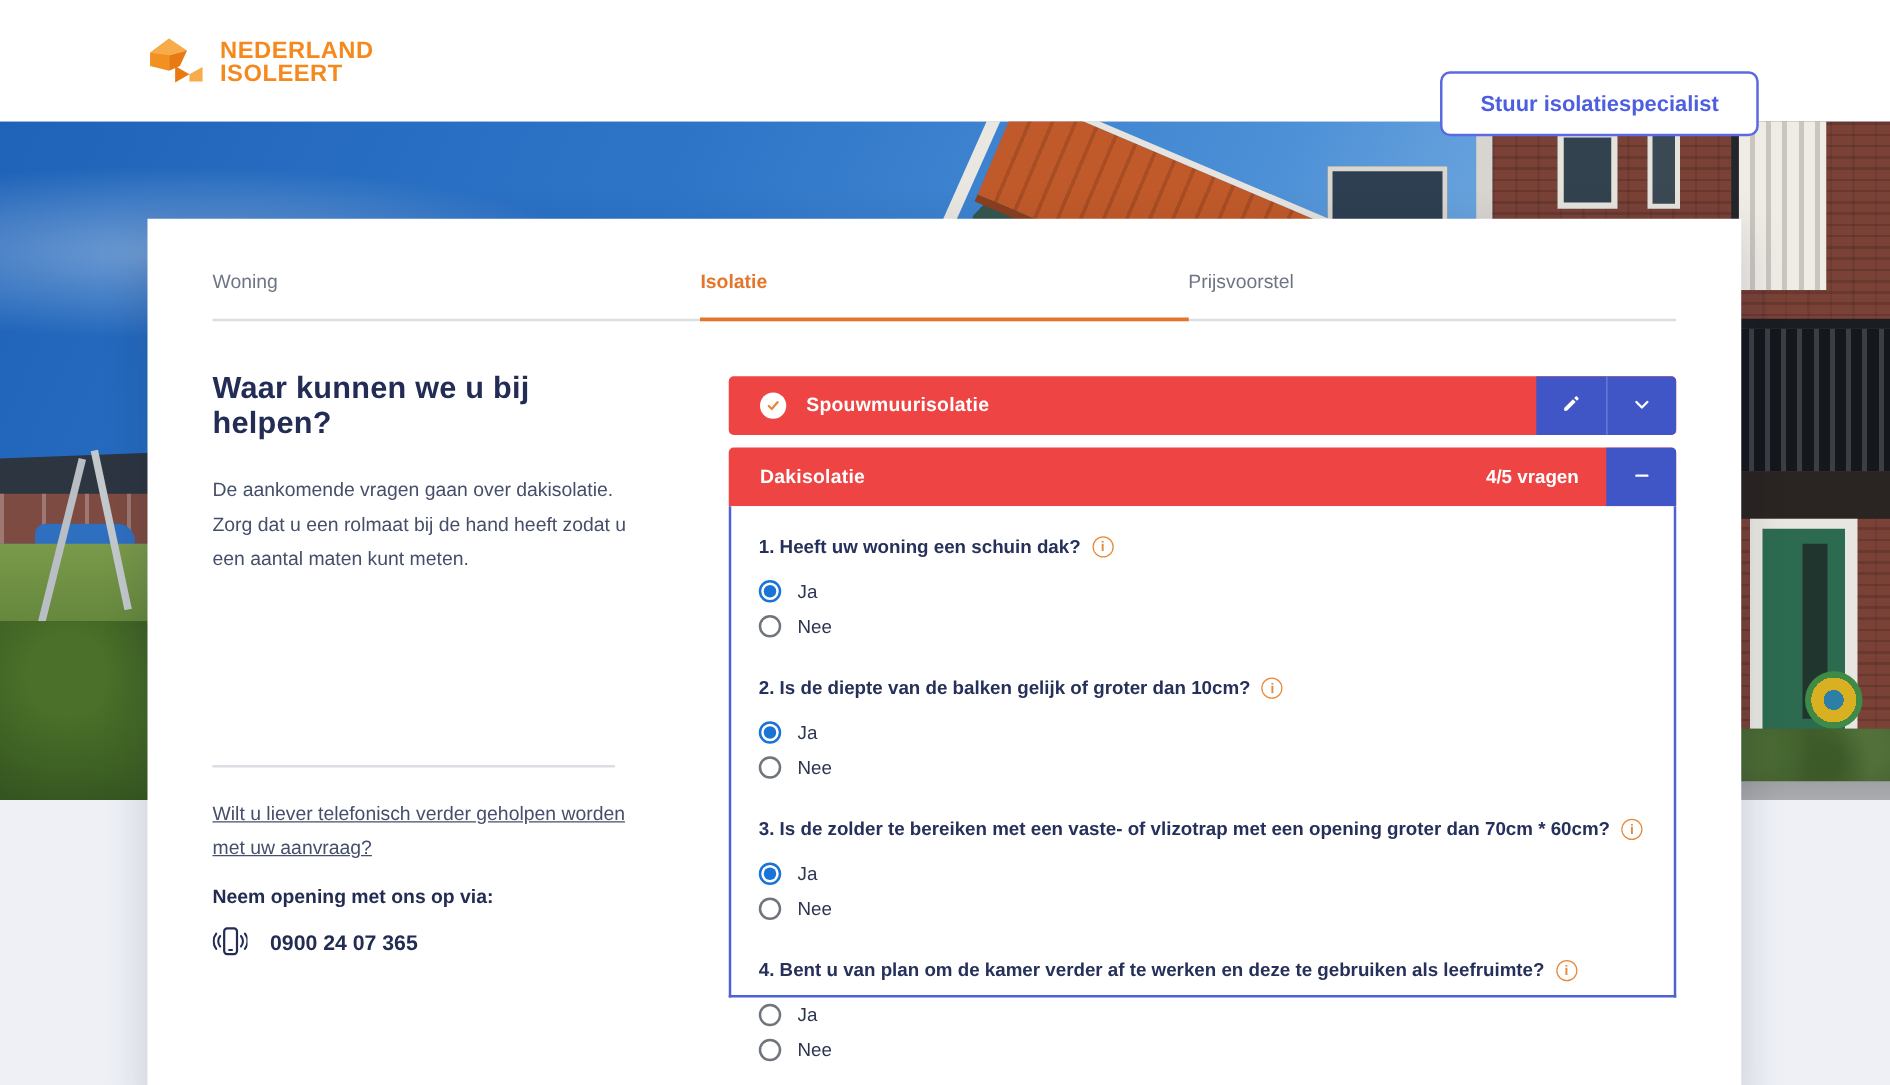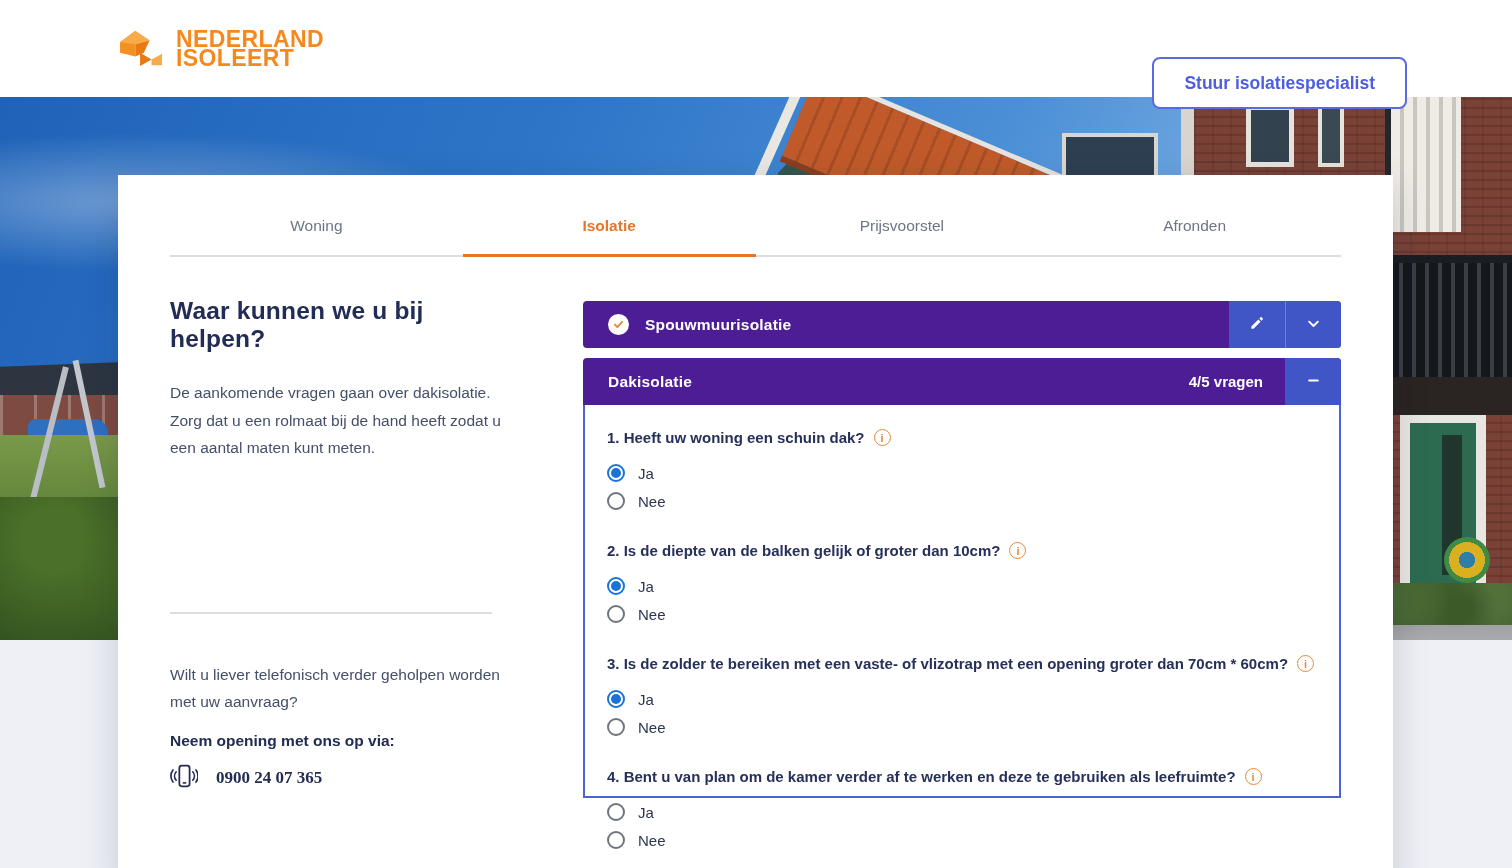--- a/index.html
+++ b/index.html
@@ -4,21 +4,21 @@
 <style>
   * { box-sizing: border-box; }
   html,body { margin:0; padding:0; }
   body {
     width:1512px; height:868px; overflow:hidden; position:relative;
     background:#eef0f6; font-family:"Liberation Sans", sans-serif;
   }
   
   .topbar { position:absolute; top:0; left:0; width:1512px; height:97px; background:#ffffff; z-index:30; }
   .logo { position:absolute; left:118px; top:26px; display:flex; align-items:center; gap:10px; }
-  .logo-text { color:#f6891e; font-weight:bold; font-size:23px; line-height:19px; letter-spacing:.4px; }
+  .logo-text { color:#f6891e; font-weight:bold; font-size:19px; line-height:19px; letter-spacing:.4px; }
   .cta-btn {
     position:absolute; right:105px; top:21px; height:52px; padding:0 30px;
     background:#ffffff; border:2px solid #5b6ae0; border-radius:8px;
     color:#4d5ee0; font-weight:bold; font-size:17.5px; font-family:inherit; cursor:pointer;margin-top:36px;
   }
   
   .photo { position:absolute; top:97px; left:0; width:1512px; height:543px; z-index:1; overflow:hidden; }
   .sky { position:absolute; inset:0;
     background:linear-gradient(115deg,#1f63b8 0%,#2e75c8 32%,#4b8fd6 58%,#86b6e4 80%,#b9d5ee 100%); }
   .cloud1 { position:absolute; left:-60px; top:30px; width:560px; height:150px;
@@ -72,35 +72,35 @@
   .l-foliage { position:absolute; left:0; top:400px; width:360px; height:143px;
     background:radial-gradient(circle at 15% 30%, #4a7029 10%, transparent 40%),
                radial-gradient(circle at 45% 60%, #3c601f 14%, transparent 45%),
                radial-gradient(circle at 75% 40%, #50772e 12%, transparent 42%), #2f4e1e; }
   
   .card { position:absolute; left:118px; top:175px; width:1275px; height:705px; background:#ffffff;
     z-index:10; box-shadow:0 12px 34px rgba(20,30,60,.18); }
   
   .tabs { position:absolute; left:52px; right:52px; top:30px; height:52px; display:flex;
     border-bottom:2px solid #dadde4; }
-  .tab { flex:1; text-align:center; font-size:15.5px; color:#6d7585; padding-top:12px; position:relative; cursor:pointer; }
+  .tab { flex:1; text-align:left; font-size:15.5px; color:#6d7585; padding-top:12px; position:relative; cursor:pointer; }
   .tab.active { color:#e4762b; font-weight:bold; }
   .tab.active::after { content:""; position:absolute; left:0; right:0; bottom:-2px; height:3px; background:#e4762b; }
   
   .leftcol { position:absolute; left:52px; top:122px; width:342px; }
   .leftcol h1 { margin:0 0 26px 0; font-size:24.5px; color:#222c54; letter-spacing:.2px; }
   .leftcol .intro { margin:0; font-size:15.5px; line-height:27.5px; color:#454f69; }
   .divider { border:none; border-top:2px solid #dadde4; margin:150px 0 0 0; width:322px; }
-  .prompt { margin:47px 0 0 0; font-size:15.5px; line-height:27.5px; color:#454f69; }
+  .prompt { margin:24px 0 0 0; font-size:15.5px; line-height:27.5px; color:#454f69;text-decoration:underline; }
   .contact-label { margin:16px 0 0 0; font-size:15.5px; font-weight:bold; color:#232c52; }
   .phone-row { display:flex; align-items:center; gap:18px; margin-top:12px; }
-  .phone-number { font-size:17px; font-weight:bold; color:#232c52;font-family:Liberation Serif, serif; }
+  .phone-number { font-size:17px; font-weight:bold; color:#232c52; }
   
   .rightcol { position:absolute; left:465px; top:126px; width:758px; }
-  .bar { height:47px; background:#4c1d95; display:flex; align-items:stretch; border-radius:4px; overflow:hidden; }
+  .bar { height:47px; background:#ef4444; display:flex; align-items:stretch; border-radius:4px; overflow:hidden; }
   .bar + .bar { margin-top:10px; }
   .bar.attached { border-radius:4px 4px 0 0; }
   .bar-main { flex:1; display:flex; align-items:center; padding-left:25px; gap:16px; }
   .bar-title { color:#ffffff; font-weight:bold; font-size:15.5px; letter-spacing:.2px; }
   .check { width:21px; height:21px; border-radius:50%; background:#ffffff; display:flex; align-items:center; justify-content:center; }
   .bar-btn { width:56px; display:flex; align-items:center; justify-content:center; background:#4156c6; cursor:pointer; border:none; }
   .bar-btn + .bar-btn { border-left:1px solid #6b7fe0; }
   .progress { color:#ffffff; font-weight:bold; font-size:15px; display:flex; align-items:center; margin-right:22px; }
   .panel { border:2px solid #4c63d6; border-top:none; background:#ffffff; height:393px; padding:24px 20px 0 22px; }
   .q-group { margin-bottom:27px; }
@@ -166,21 +166,20 @@
   </div>
   <button class="cta-btn">Stuur isolatiespecialist</button>
 </div>
 
 <div class="card">
 
   <div class="tabs">
     <div class="tab">Woning</div>
     <div class="tab active">Isolatie</div>
     <div class="tab">Prijsvoorstel</div>
-    <div class="tab">Afronden</div>
   </div>
 
   <div class="leftcol">
     <h1>Waar kunnen we u bij helpen?</h1>
     <p class="intro">De aankomende vragen gaan over dakisolatie. Zorg dat u een rolmaat bij de hand heeft zodat u een aantal maten kunt meten.</p>
     <hr class="divider">
     <p class="prompt">Wilt u liever telefonisch verder geholpen worden met uw aanvraag?</p>
     <p class="contact-label">Neem opening met ons op via:</p>
     <div class="phone-row">
       <span>

